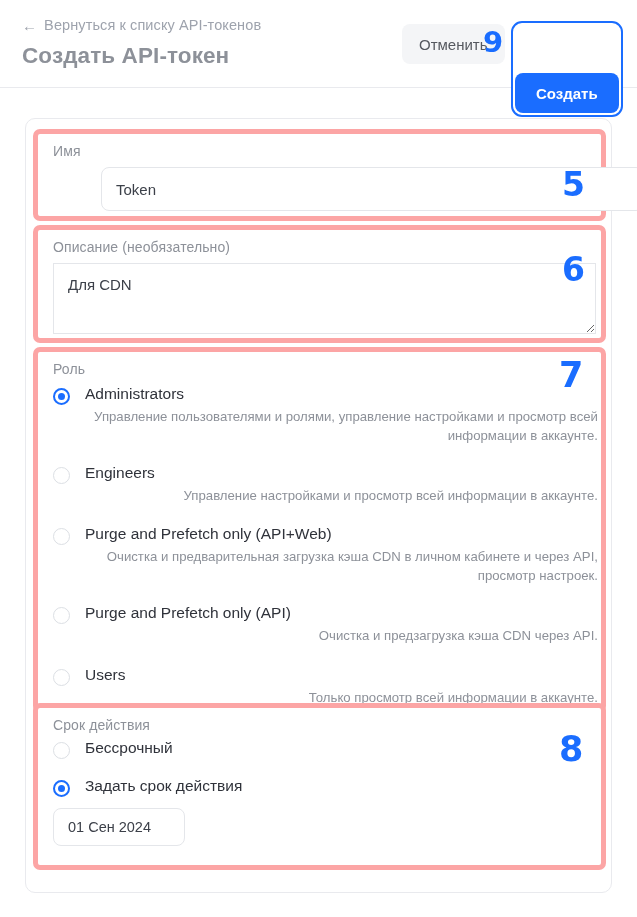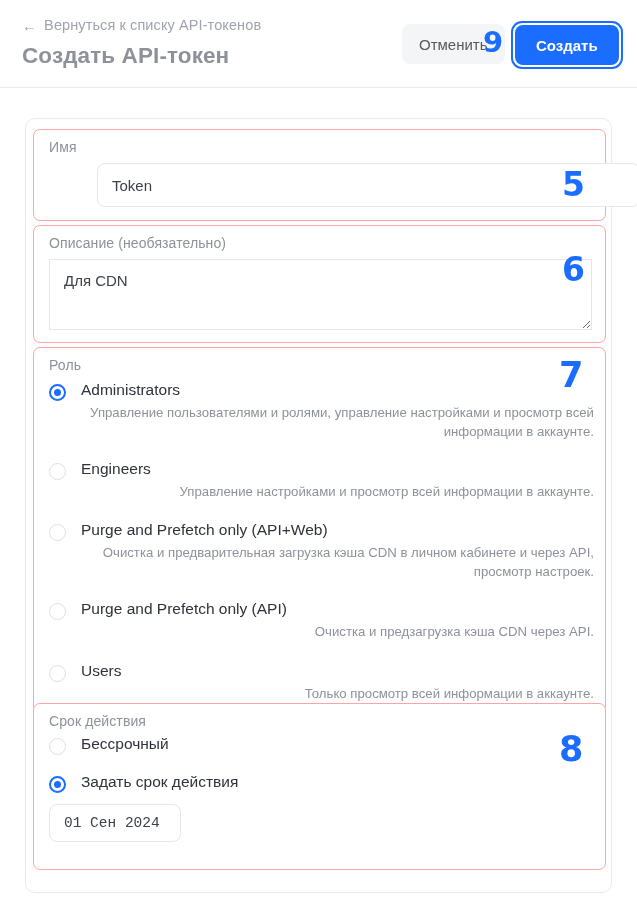--- a/index.html
+++ b/index.html
@@ -39,32 +39,33 @@
   }
   .create-wrap {
     position: absolute; left: 511px; top: 21px;
     border: 2px solid #1a6dff; border-radius: 11px; padding: 2px; background: #fff;
   }
   .btn-create {
     height: 40px; padding: 0 21px; display: flex; align-items: center; justify-content: center;
     background: #1a6dff; border: none; border-radius: 8px;
     font-family: inherit; font-size: 15px; font-weight: 700; color: #ffffff; cursor: pointer;
     white-space: nowrap;
+    margin-top: 48px;
   }
 
   
   .card {
     position: absolute; left: 25px; top: 118px; width: 587px; height: 775px;
     background: #fff; border: 1px solid #e9eaee; border-radius: 10px;
   }
 
   
   .hl {
     position: absolute; left: 7px; width: 573px;
-    border: 1px solid #fca5a5; border-radius: 7px; background: #fff;
+    border: 5px solid #fca5a5; border-radius: 7px; background: #fff;
   }
   #sec-name   { top: 10px;  height: 92px; }
   #sec-desc   { top: 106px; height: 118px; }
   #sec-role   { top: 228px; height: 366px; }
   #sec-expiry { top: 584px; height: 167px; }
 
   .field-label {
     position: absolute; left: 15px; top: 9px;
     font-size: 14px; color: #8d9199; letter-spacing: .1px; white-space: nowrap;
   }
@@ -113,21 +114,21 @@
   #role-4 { top: 316px; }
 
   
   #exp-0 { top: 33px; }
   #exp-1 { top: 71px; }
 
   .date-box {
     position: absolute; left: 15px; top: 100px; width: 132px; height: 38px;
     border: 1px solid #e4e6ea; border-radius: 8px; background: #fff;
     display: flex; align-items: center; padding: 0 14px;
-    font-size: 14.5px; color: #3c4049; cursor: pointer; white-space: nowrap; font-family: Liberation Mono, monospace;
+    font-size: 14.5px; color: #3c4049; cursor: pointer; white-space: nowrap;
   }
 
   
   .badge {
     position: absolute; color: #1a6dff; font-weight: 700;
     font-family: "DejaVu Sans", "Liberation Sans", sans-serif;
     line-height: 1; pointer-events: none;
   }
   #badge-5 { left: 562px; top: 168px; font-size: 33px; }
   #badge-6 { left: 562px; top: 253px; font-size: 33px; }

